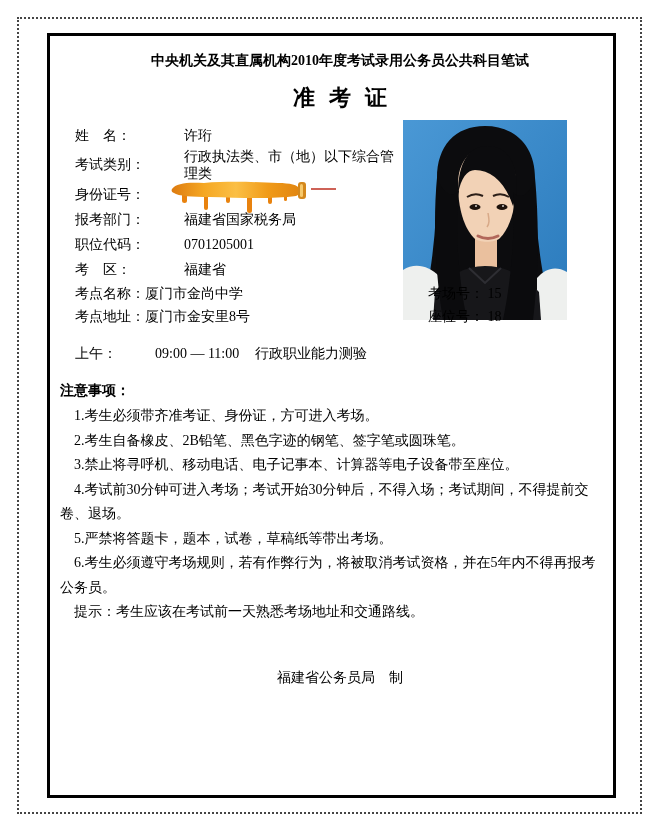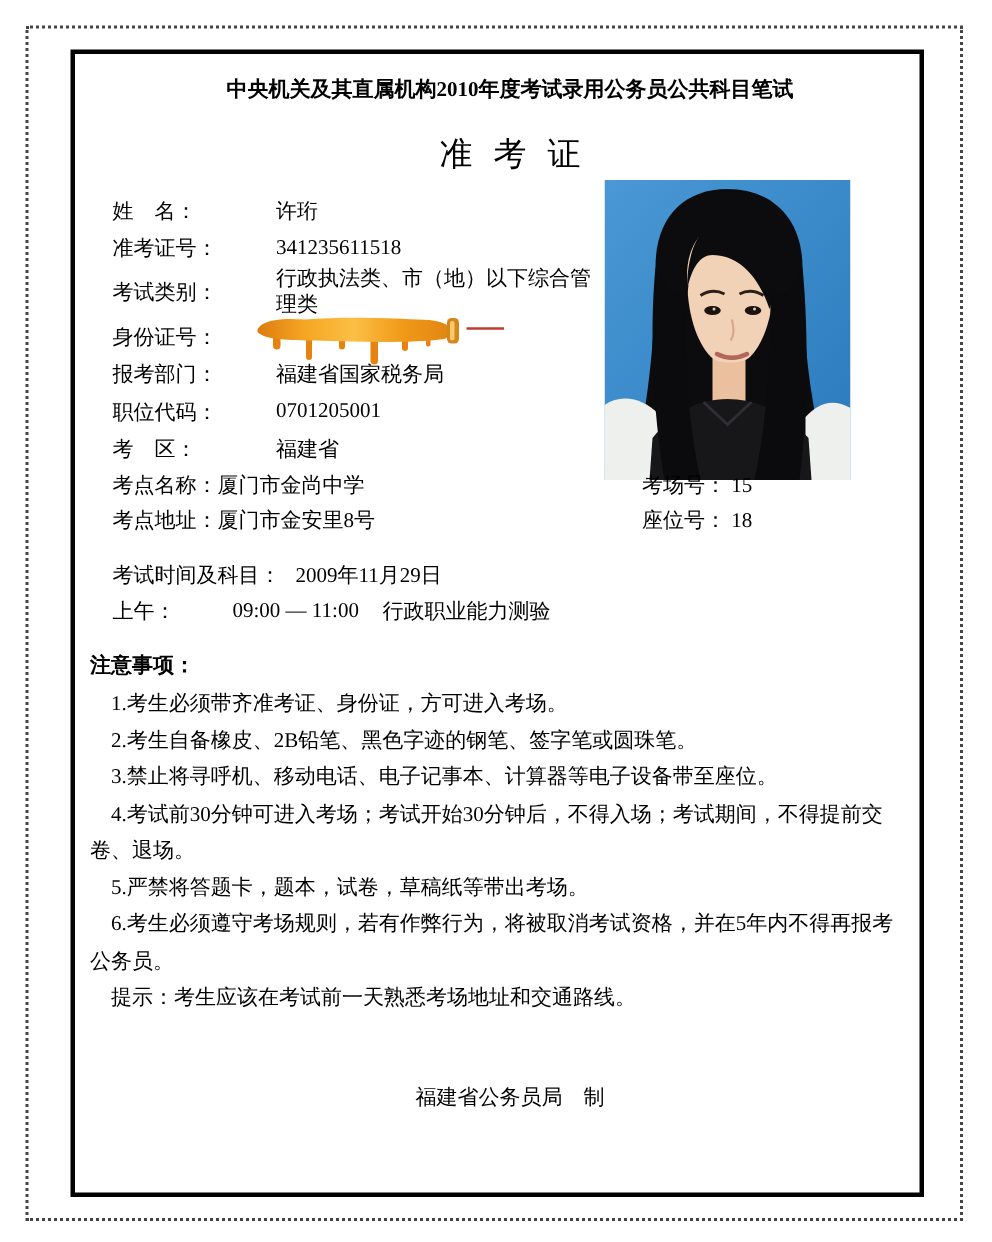--- a/index.html
+++ b/index.html
@@ -7,21 +7,21 @@
   body { font-family:"Liberation Serif", serif; color:#000; }
   .page { position:relative; width:661px; height:828px; background:#ffffff; overflow:hidden; }
 
   .outer-border { position:absolute; left:17px; top:17px; width:625px; height:797px;
     border:2px dotted #454545; }
 
   .card { position:absolute; left:47px; top:33px; width:569px; height:765px;
     border:3px solid #000; padding:12px 8px 0 25px; }
 
   .doc-title { margin-top:3px; text-align:center; font-size:14px; font-weight:bold; line-height:20px; }
-  .heading { margin-top:19px; text-align:center; font-size:22px; font-weight:normal;
+  .heading { margin-top:14px; text-align:center; font-size:22px; font-weight:bold;
     letter-spacing:14px; padding-left:14px; line-height:26px; }
 
   .fields { margin-top:12px; width:345px; }
   .frow { display:flex; align-items:center; min-height:25px; font-size:14px;gap:24px; }
   .flabel { width:85px; flex:none; }
   .fvalue { flex:1; }
   .frow.category { min-height:34px;align-items:center; }
   .frow.category .fvalue { width:218px; flex:none; line-height:17px; }
 
   .id-slot { position:relative; flex:1; height:25px; }
@@ -95,24 +95,20 @@
         <path d="M34,58 C30,100 32,152 40,200 L64,200 C54,152 52,100 56,70 C48,80 40,72 34,58 Z" fill="#0b0b0d"></path>
         <path d="M132,58 C136,100 136,152 130,200 L100,200 C110,152 112,100 110,72 C118,82 128,72 132,58 Z" fill="#0b0b0d"></path>
       </svg>
     </div>
 
     <div class="fields">
       <div class="frow">
         <span class="flabel">姓　名：</span>
         <span class="fvalue">许珩</span>
       </div>
-      <div class="frow">
-        <span class="flabel">准考证号：</span>
-        <span class="fvalue">341235611518</span>
-      </div>
       <div class="frow category">
         <span class="flabel">考试类别：</span>
         <span class="fvalue">行政执法类、市（地）以下综合管理类</span>
       </div>
       <div class="frow">
         <span class="flabel">身份证号：</span>
         <span class="id-slot">
           <svg width="172" height="40" viewBox="0 0 172 40">
             <defs>
               <linearGradient id="blobGrad" x1="0" y1="0" x2="1" y2="0">
@@ -164,24 +160,20 @@
         <span>厦门市金安里8号</span>
         <span class="vright">
           <span>座位号：</span>
           <span>18</span>
         </span>
       </div>
     </div>
 
     <div class="schedule">
       <div class="srow">
-        <span class="slabel">考试时间及科目：</span>
-        <span>2009年11月29日</span>
-      </div>
-      <div class="srow">
         <span class="speriod">上午：</span>
         <span class="stime">09:00 — 11:00</span>
         <span>行政职业能力测验</span>
       </div>
     </div>
 
     <div class="notes">
       <div class="notes-heading">注意事项：</div>
       <div class="note">1.考生必须带齐准考证、身份证，方可进入考场。</div>
       <div class="note">2.考生自备橡皮、2B铅笔、黑色字迹的钢笔、签字笔或圆珠笔。</div>

